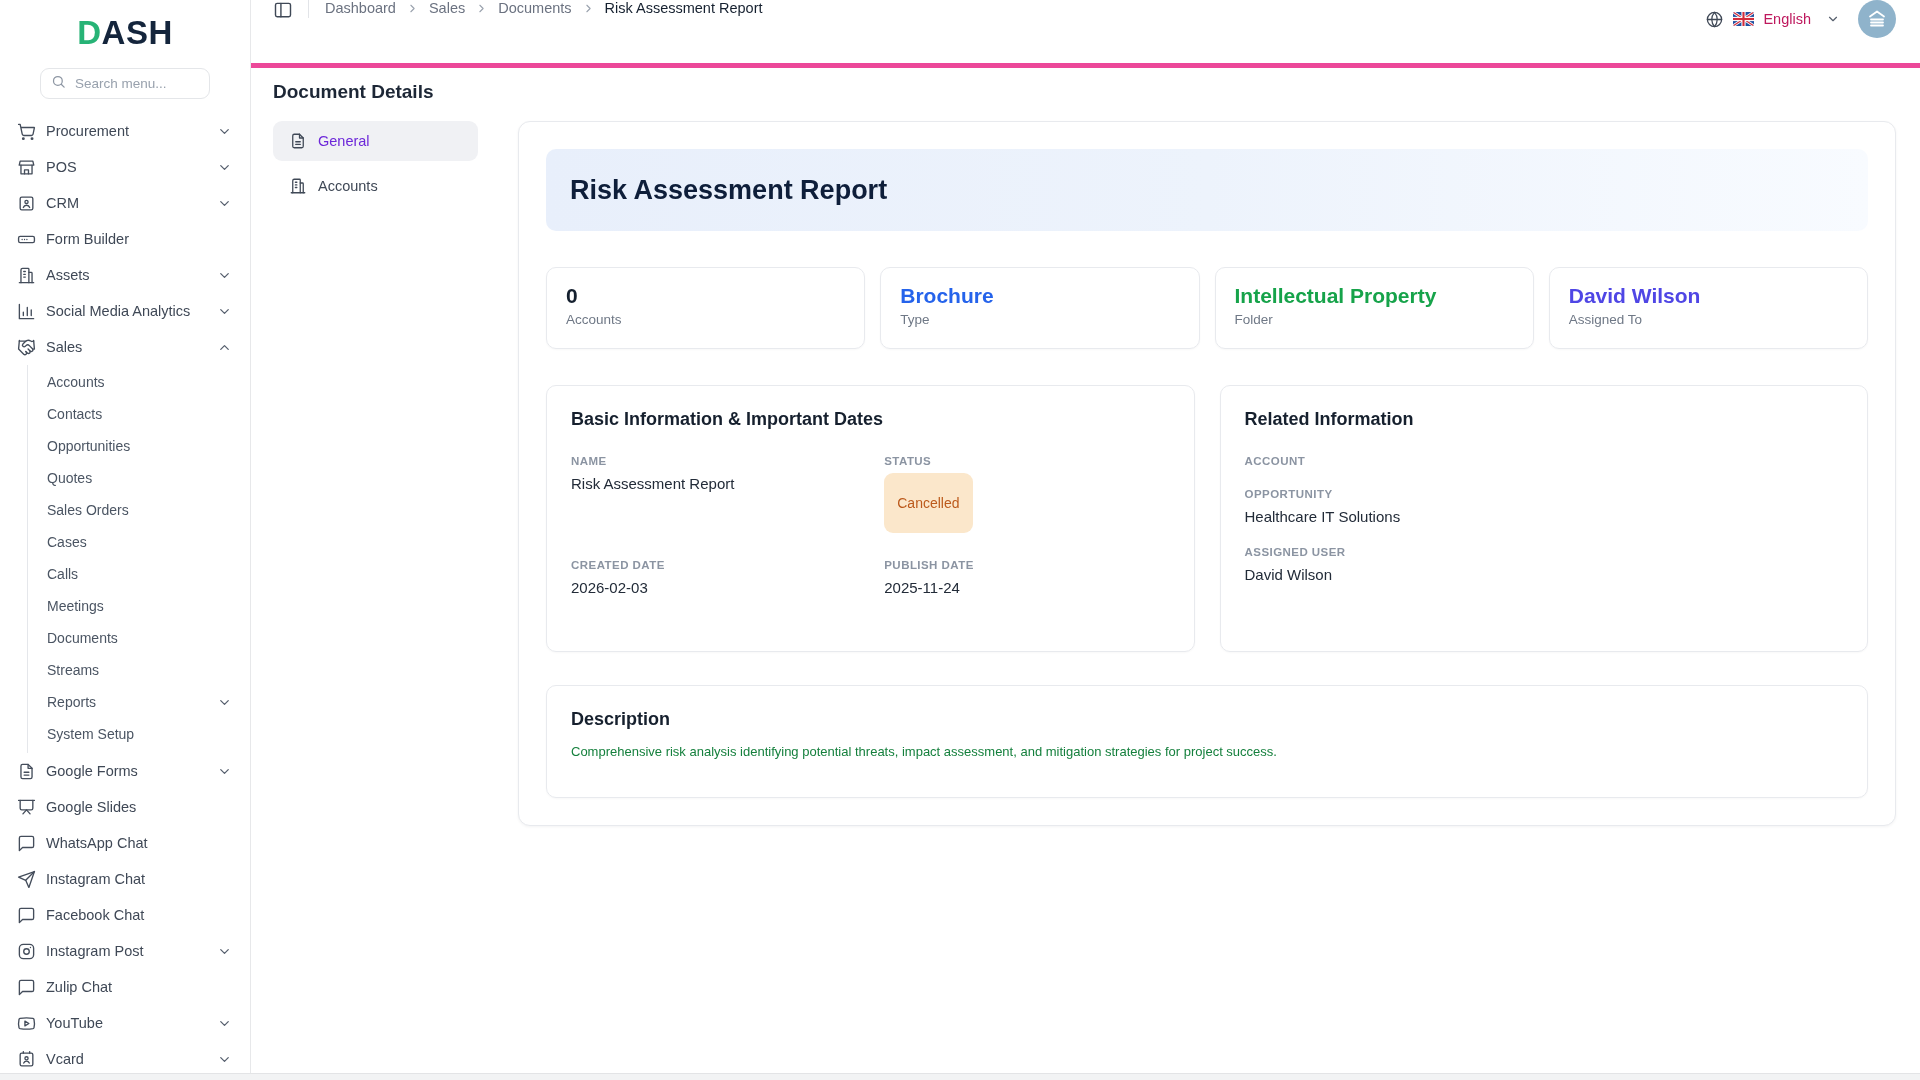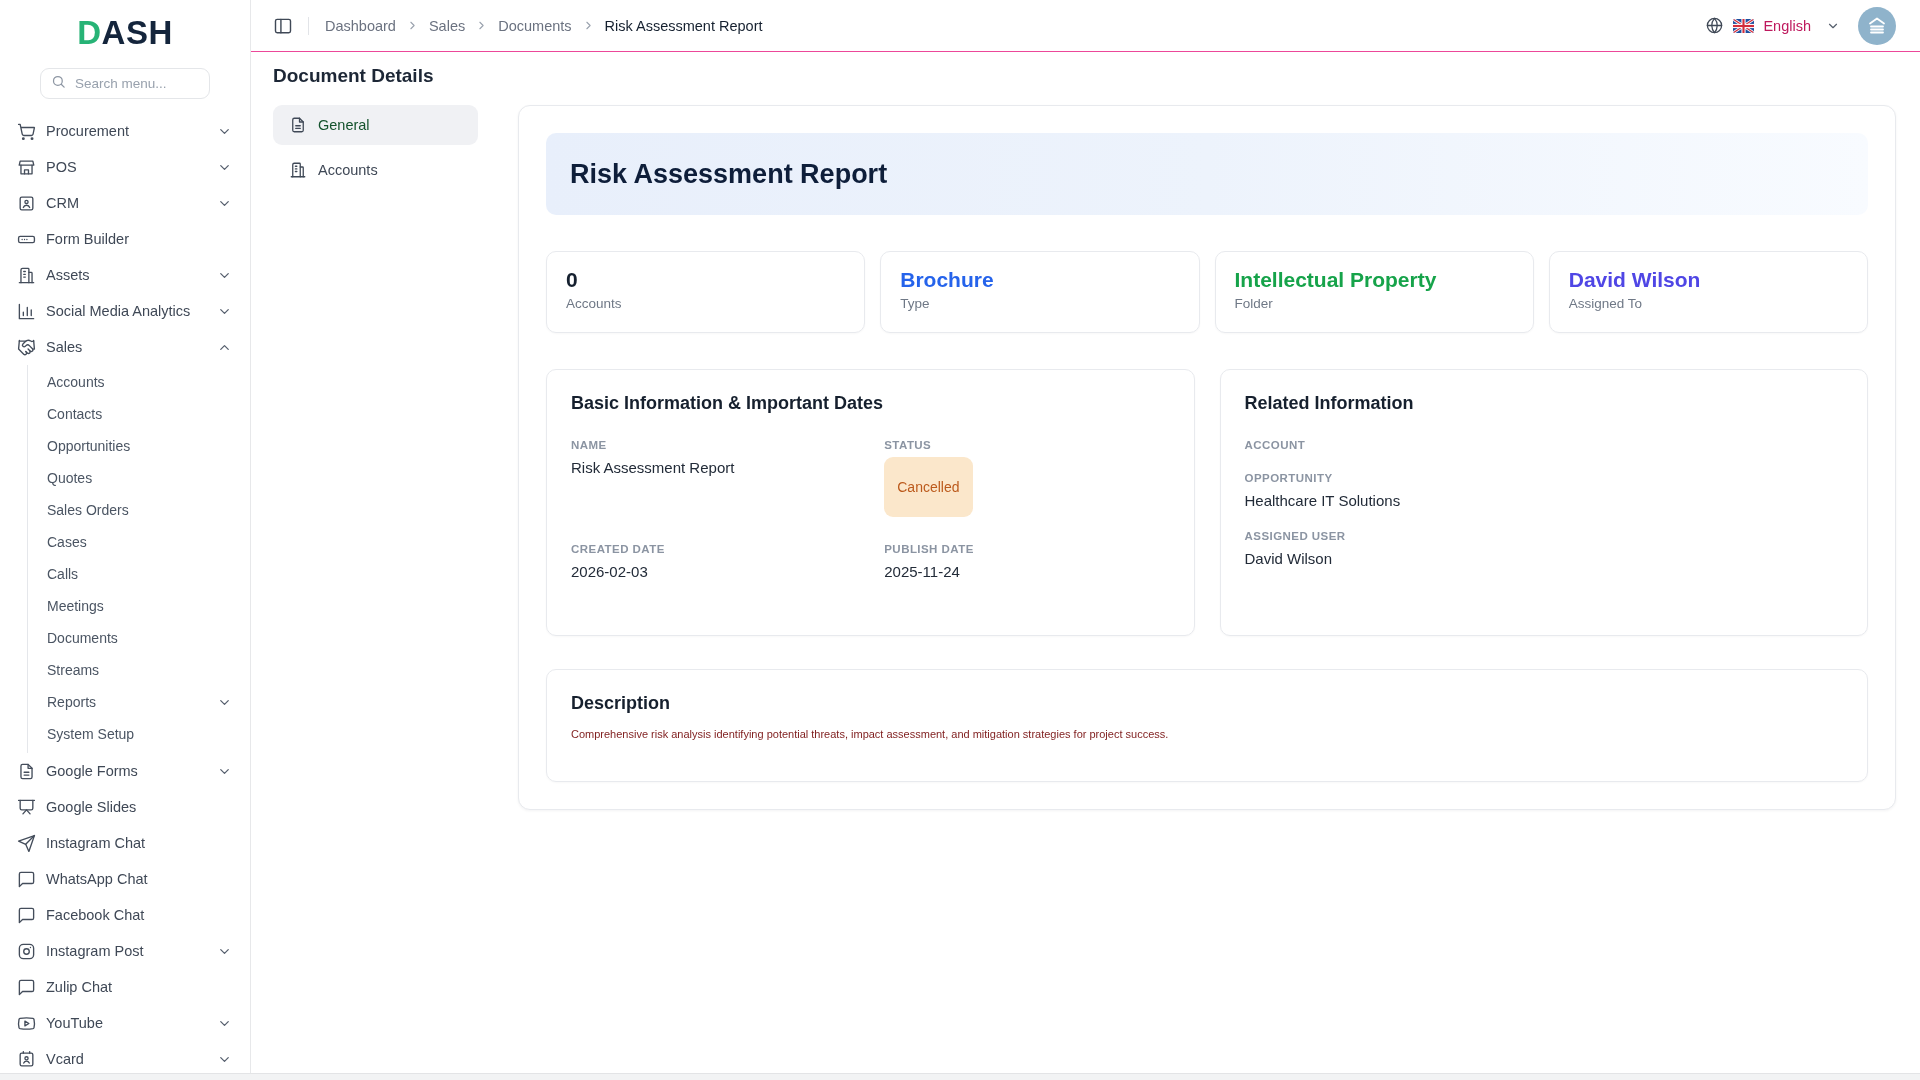--- a/index.html
+++ b/index.html
@@ -26,43 +26,43 @@
   .mi .ico{display:flex;color:#444d5b;flex:0 0 auto}
   .mi .lbl{flex:1;overflow:hidden;text-overflow:ellipsis}
   .chev{display:flex;color:#565f6d;flex:0 0 auto}
   .sub{margin-left:27px;border-left:1px solid #e5e7eb;padding:1px 0 3px}
   .si{height:32px;display:flex;align-items:center;padding:0 18px 0 19px;font-size:14px;
       color:#4b5563;cursor:pointer;white-space:nowrap}
   .si .lbl{flex:1}
 
   
   .main{flex:1;display:flex;flex-direction:column;min-width:0}
-  .topbar{height:52px;display:flex;align-items:center;padding:0 24px 0 22px;
-          border-bottom:1px solid #ec4899;background:#fff}
+  .topbar{height:68px;display:flex;align-items:flex-start;padding:0 24px 0 22px;
+          border-bottom:5px solid #ec4899;background:#fff}
   .toggle{background:none;border:none;padding:0;color:#3f4856;display:flex;cursor:pointer}
   .vdiv{width:1px;height:18px;background:#e2e4e8;margin:0 16px 0 15px}
   .crumbs{display:flex;align-items:center;gap:10px;font-size:14.5px;color:#6b7280;flex:1}
   .crumb{cursor:pointer}
   .crumb.last{color:#15202f;cursor:default}
   .csep{display:flex;color:#9aa2ae}
   .top-right{display:flex;align-items:center;gap:9px}
   .globe{display:flex;color:#3f4856}
   .flag{display:flex;border-radius:2px;overflow:hidden;line-height:0}
   .lang{display:flex;align-items:center;gap:15px;font-size:14.5px;color:#be185d;cursor:pointer}
   .avatar{width:38px;height:38px;border-radius:50%;background:#8fb3cb;display:flex;
           align-items:center;justify-content:center;color:#fff;margin-left:9px;cursor:pointer}
 
   
   .content{padding:0 24px 0 22px}
   .page-title{font-size:19px;font-weight:700;color:#1d2736;margin:13px 0 0}
   .layout{display:flex;margin-top:18px;gap:40px;align-items:flex-start}
   .tabs{width:205px;display:flex;flex-direction:column;gap:5px;flex:0 0 auto}
   .tab{height:40px;border-radius:9px;display:flex;align-items:center;gap:11px;padding:0 16px;
        font-size:14.5px;color:#3f4856;cursor:pointer}
-  .tab.active{background:#f0f1f4;color:#14532d}
+  .tab.active{background:#f0f1f4;color:#6d28d9}
   .tab .ico{display:flex;color:#3f4856}
 
   .card{flex:1;background:#fff;border:1px solid #e8eaee;border-radius:12px;
         box-shadow:0 1px 3px rgba(16,24,40,.05);padding:27px;min-width:0}
   .banner{height:82px;border-radius:10px;display:flex;align-items:center;padding:0 24px;
           background:linear-gradient(90deg,#e8effb 0%,#edf3fc 50%,#f8fbff 100%)}
   .banner h2{margin:0;font-size:27px;font-weight:700;color:#0e1e3a}
 
   .stats{display:grid;grid-template-columns:repeat(4,1fr);gap:15px;margin-top:36px}
   .stat{border:1px solid #e8eaee;border-radius:10px;height:82px;padding:15px 19px;
@@ -76,21 +76,21 @@
   .panels .panel{height:267px}
   .panel h3{margin:0;font-size:18px;font-weight:700;color:#16202e}
   .fgrid{display:grid;grid-template-columns:1fr 1fr;gap:26px 28px;margin-top:25px}
   .fstack{display:flex;flex-direction:column;gap:21px;margin-top:25px}
   .flabel{font-size:11.5px;font-weight:600;letter-spacing:.45px;color:#8b94a2;text-transform:uppercase}
   .fvalue{font-size:15px;color:#222b38;margin-top:8px}
   .badge{display:inline-block;background:#fbe7cb;color:#bc5a1c;font-size:14px;
          padding:22px 13px;border-radius:9px;margin-top:6px}
 
   .desc{margin-top:33px;min-height:113px}
-  .desc p{margin:14px 0 0;font-size:11px;color:#7f1d1d}
+  .desc p{margin:14px 0 0;font-size:13px;color:#15803d}
 
   .footer-strip{position:fixed;left:0;bottom:0;width:1920px;height:7px;background:#f2f3f4;
                 border-top:1px solid #e3e4e6;z-index:10}
 </style>
 </head>
 <body>
 
 <div class="app">
 
   <aside class="sidebar">
@@ -271,33 +271,33 @@
               <path d="M2 3h20"></path>
               <path d="M20 3v10a2 2 0 0 1-2 2H6a2 2 0 0 1-2-2V3"></path>
               <path d="m7.5 20 4.5-5 4.5 5"></path>
             </svg>
           </span>
           <span class="lbl">Google Slides</span>
         </div>
         <div class="mi">
           <span class="ico">
             <svg width="19" height="19" viewBox="0 0 24 24" fill="none" stroke="currentColor" stroke-width="1.7" stroke-linecap="round" stroke-linejoin="round">
+              <path d="M21 15a2 2 0 0 1-2 2H7l-4 4V5a2 2 0 0 1 2-2h14a2 2 0 0 1 2 2z"></path>
+            </svg>
+          </span>
+          <span class="lbl">WhatsApp Chat</span>
+        </div>
+        <div class="mi">
+          <span class="ico">
+            <svg width="19" height="19" viewBox="0 0 24 24" fill="none" stroke="currentColor" stroke-width="1.7" stroke-linecap="round" stroke-linejoin="round">
               <path d="M22 2 11 13"></path>
               <path d="m22 2-7 20-4-9-9-4z"></path>
             </svg>
           </span>
           <span class="lbl">Instagram Chat</span>
-        </div>
-        <div class="mi">
-          <span class="ico">
-            <svg width="19" height="19" viewBox="0 0 24 24" fill="none" stroke="currentColor" stroke-width="1.7" stroke-linecap="round" stroke-linejoin="round">
-              <path d="M21 15a2 2 0 0 1-2 2H7l-4 4V5a2 2 0 0 1 2-2h14a2 2 0 0 1 2 2z"></path>
-            </svg>
-          </span>
-          <span class="lbl">WhatsApp Chat</span>
         </div>
         <div class="mi">
           <span class="ico">
             <svg width="19" height="19" viewBox="0 0 24 24" fill="none" stroke="currentColor" stroke-width="1.7" stroke-linecap="round" stroke-linejoin="round">
               <path d="M21 15a2 2 0 0 1-2 2H7l-4 4V5a2 2 0 0 1 2-2h14a2 2 0 0 1 2 2z"></path>
             </svg>
           </span>
           <span class="lbl">Facebook Chat</span>
         </div>
         <div class="mi">

